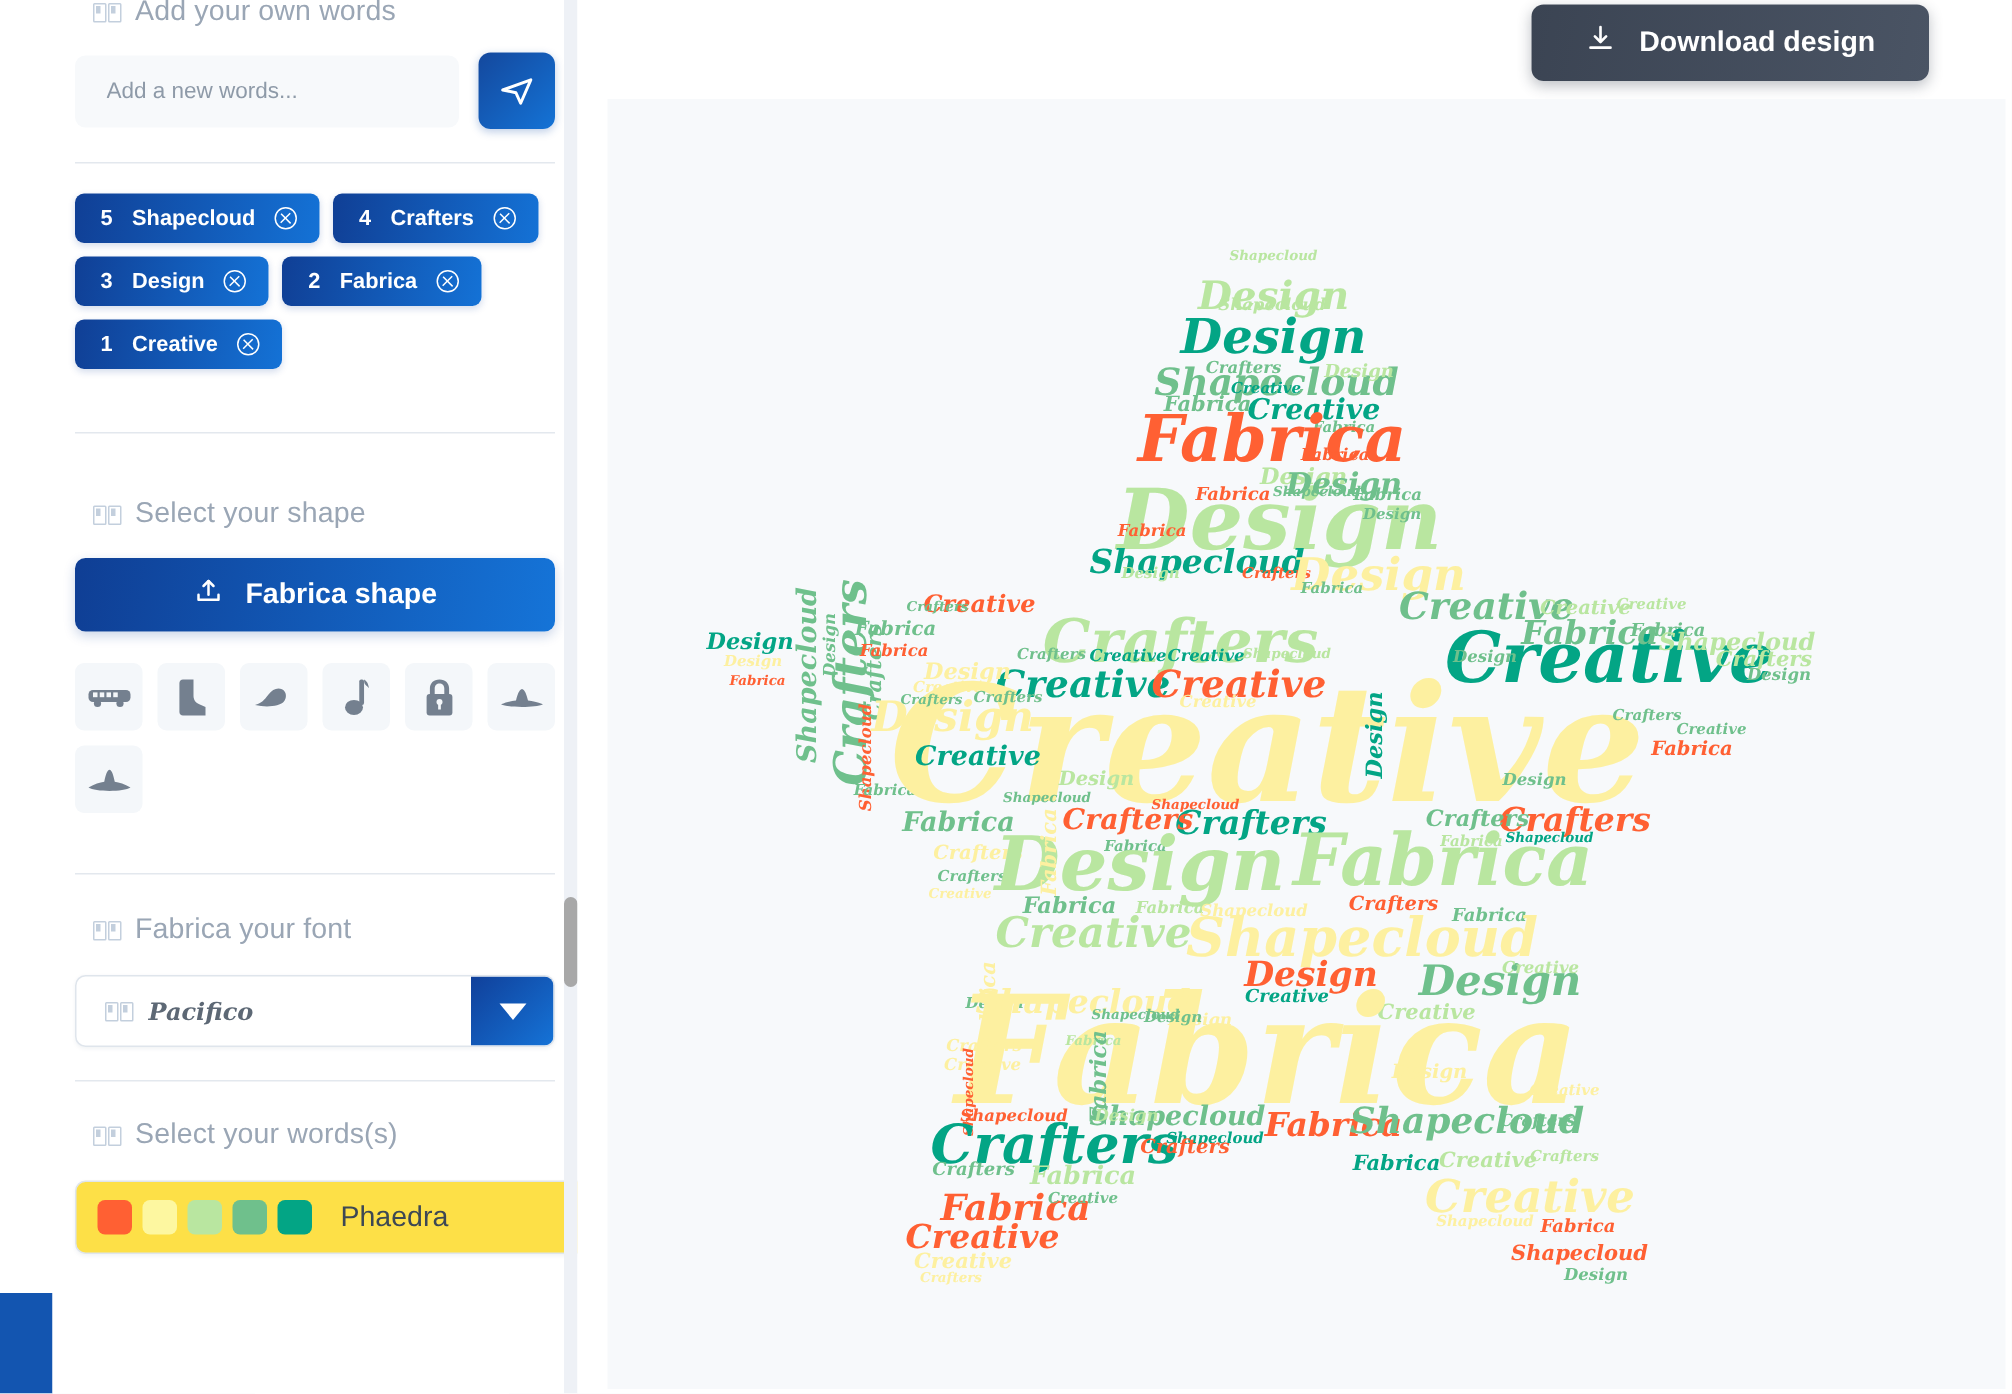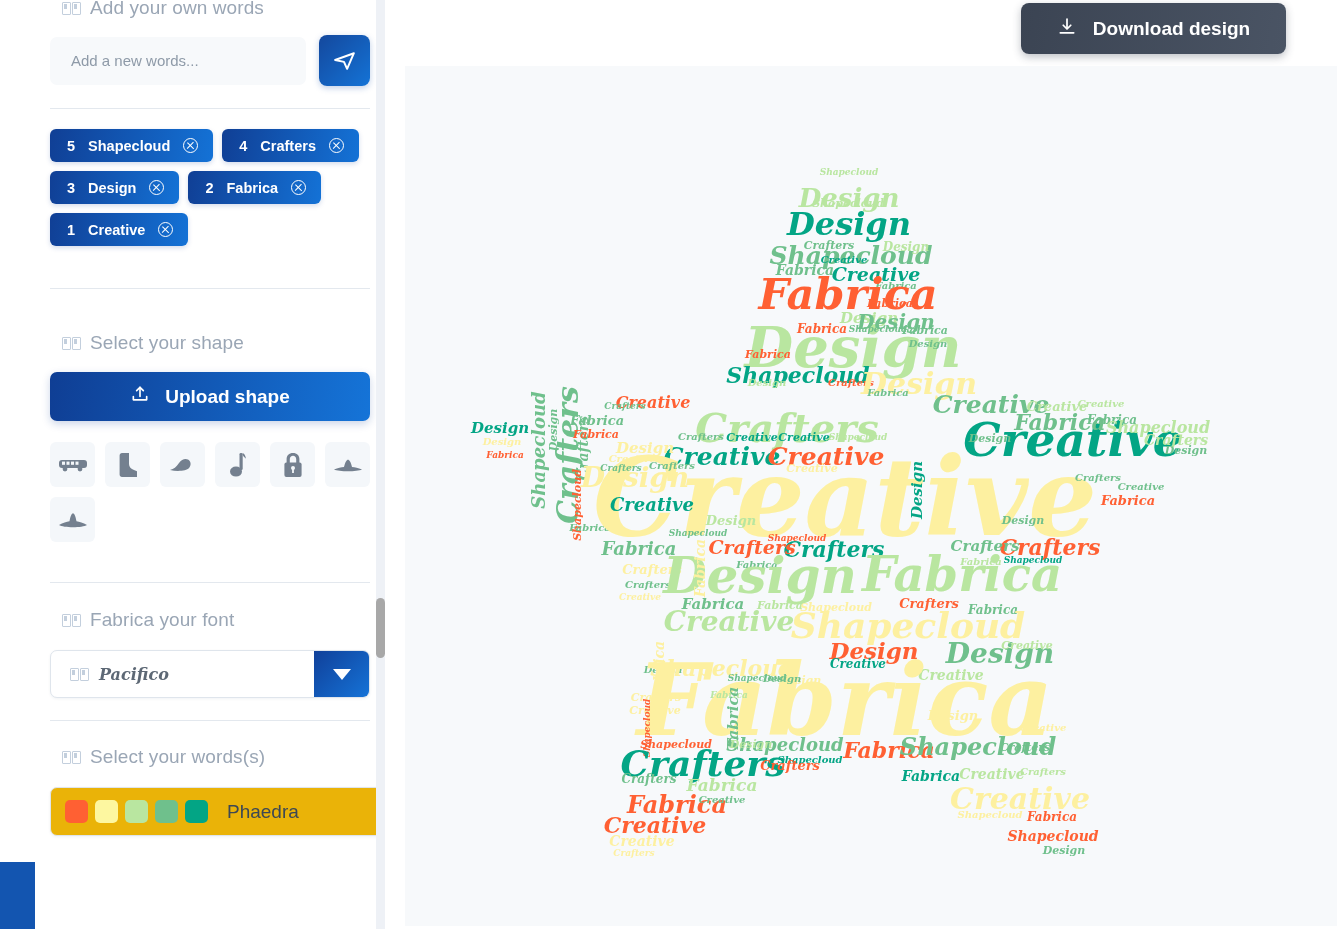--- a/index.html
+++ b/index.html
@@ -129,21 +129,21 @@
   .thumb{
     width:45px;height:45px;border-radius:6px;background:#f4f7fa;cursor:pointer;
     display:flex;align-items:center;justify-content:center;
   }
   .thumb svg{ display:block; }
 
   
   .palette-box{
     display:flex; align-items:center; gap:7px;
     margin:17px 8px 0 8px; width:356px; height:49px;
-    border:1px solid #dfe5ec; border-radius:7px; background:#eab308; padding:0 14px;
+    border:1px solid #dfe5ec; border-radius:7px; background:#fde047; padding:0 14px;
     box-shadow:0 1px 3px rgba(25,45,80,.06); cursor:pointer;
   }
   .sw{ width:23px;height:23px;border-radius:5px; flex:0 0 auto;}
   .palette-name{ margin-left:12px; font-size:19px; color:#3d4854; }
 
   
   .scrollbar-track{
     position:absolute; left:376px; top:0; width:9px; height:929px; background:#eef1f6;
   }
   .scrollbar-thumb{
@@ -261,21 +261,21 @@
     </div>
 
     <button class="upload-btn">
       <span>
         <svg width="20" height="20" viewBox="0 0 24 24" fill="none" stroke="#fff" stroke-width="2" stroke-linecap="round" stroke-linejoin="round">
           <path d="M12 15V4"></path>
             <path d="M8 8l4-4 4 4"></path>
             <path d="M4 15v4h16v-4"></path>
         </svg>
       </span>
-      <span>Upload shape</span>
+      <span>Fabrica shape</span>
     </button>
 
 
     <div class="thumbs">
       <div class="thumb">
         <span>
           <svg width="30" height="18" viewBox="0 0 30 18">
               <g fill="#74808f">
             <rect x="1" y="4" width="28" height="8" rx="3"></rect>
             <rect x="4" y="5.6" width="3" height="3.2" fill="#f4f7fa"></rect>

